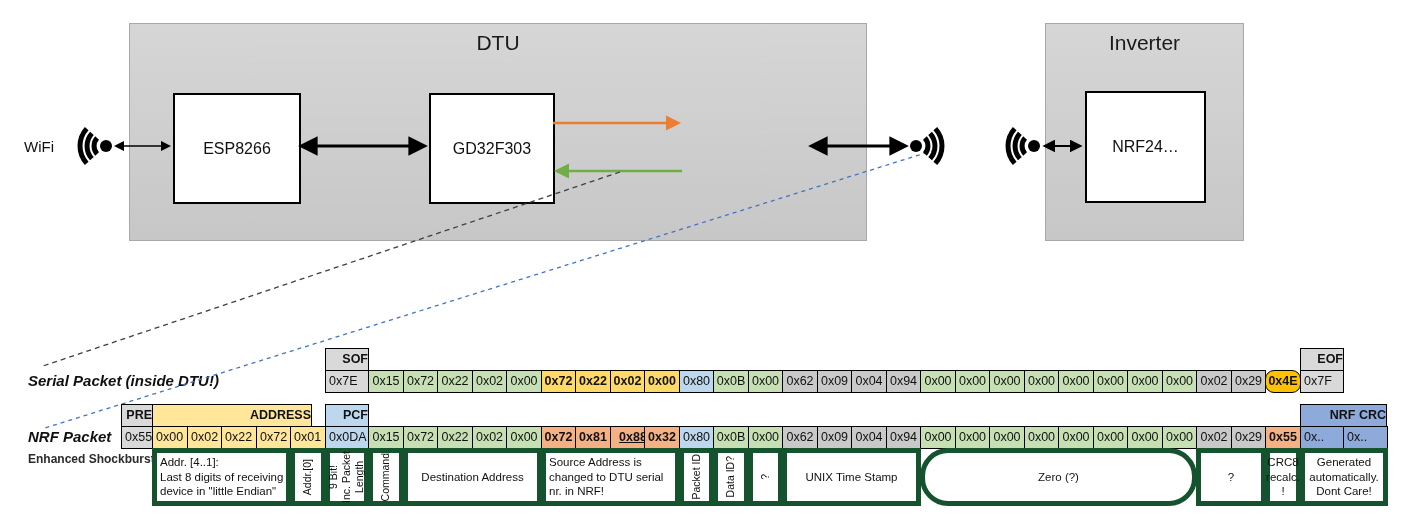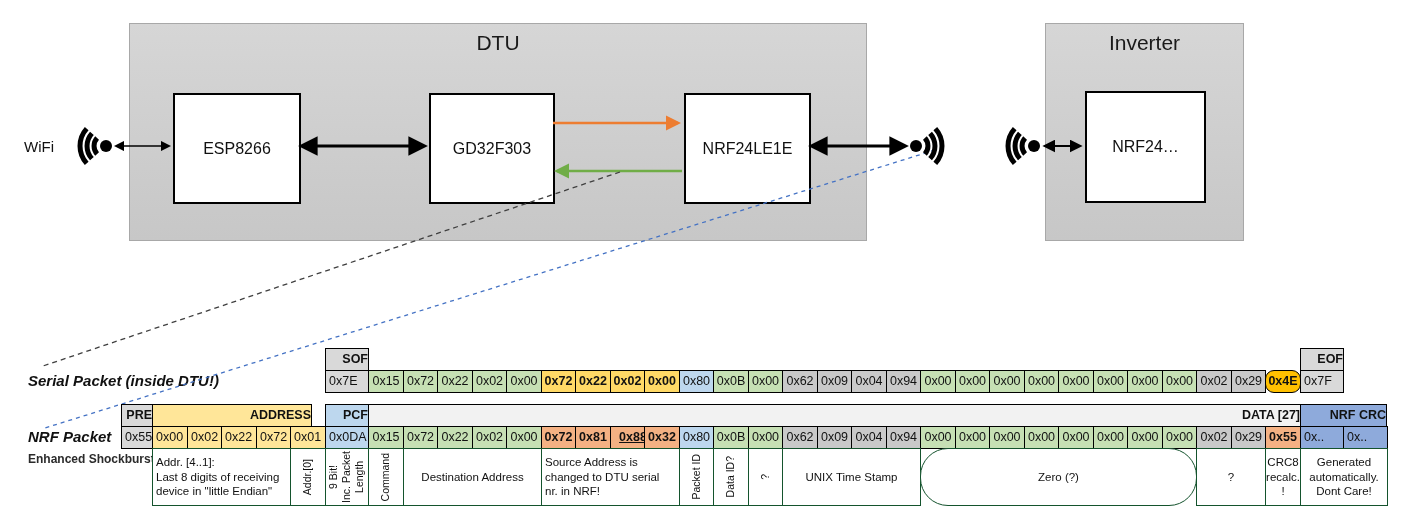--- a/index.html
+++ b/index.html
@@ -22,21 +22,21 @@
     font-size:12.5px;line-height:20px;padding-left:3px;white-space:nowrap;
     overflow:hidden;z-index:10;}
   .cc{text-align:center;padding-left:0;}
   .hdr{font-weight:bold;text-align:right;}
   .b{font-weight:bold;}
   .green{background:#C6E0B4;} .yellow{background:#FFE699;} .gold{background:#FFD966;}
   .amber{background:#FFC000;border-radius:9px;} .orange{background:#F4B183;} .lblue{background:#BDD7EE;}
   .mblue{background:#8EAADB;} .vgray{background:#C9C9C9;} .hgray{background:#D9D9D9;}
   .dgray{background:#F2F2F2;}
 
-  .ann{position:absolute;box-sizing:border-box;border:1px solid #14532d;background:#fff;
+  .ann{position:absolute;box-sizing:border-box;border:5px solid #14532d;background:#fff;
     font-size:11.5px;line-height:1.25;display:flex;align-items:center;
     justify-content:center;text-align:center;white-space:pre;z-index:10;}
   .ann.al{justify-content:flex-start;text-align:left;padding-left:3px;}
   .ann.rot span{writing-mode:vertical-rl;transform:rotate(180deg);
     font-size:10.5px;text-align:center;white-space:pre;}
 
   .pkt-label{font-weight:bold;font-style:italic;font-size:15px;white-space:nowrap;}
   #esb-label{font-size:12px;font-weight:600;color:#2b2b2b;white-space:nowrap;}
 </style>
 </head>
@@ -50,23 +50,20 @@
 
   <div class="panel" style="left:1045px;top:23px;width:197px;height:216px;">
     <div class="panel-title">Inverter</div>
   </div>
 
   <div class="chip" style="left:173px;top:93px;width:124px;height:107px;">
     <span>ESP8266</span>
   </div>
   <div class="chip" style="left:429px;top:93px;width:122px;height:107px;">
     <span>GD32F303</span>
-  </div>
-  <div class="chip" style="left:684px;top:93px;width:123px;height:107px;">
-    <span>NRF24LE1E</span>
   </div>
   <div class="chip" style="left:1085px;top:91px;width:117px;height:108px;">
     <span>NRF24…</span>
   </div>
 
   <div class="lbl" id="wifi-label" style="left:24px;top:138px;">WiFi</div>
 
   <svg id="overlay" width="1406" height="523">
     <defs>
       <marker id="mB" viewBox="0 0 10 10" refX="8" refY="5" markerWidth="6.5" markerHeight="6.5" orient="auto-start-reverse">
@@ -123,21 +120,20 @@
   <div class="lbl" id="esb-label" style="left:28px;top:452px;">Enhanced Shockburst</div>
 
   <div class="c hdr hgray" style="left:325px;top:348px;width:44px;">SOF</div>
   <div class="c hgray" style="left:325px;top:370px;width:44px;">0x7E</div>
   <div class="c hdr hgray" style="left:1300px;top:348px;width:44px;">EOF</div>
   <div class="c hgray" style="left:1300px;top:370px;width:44px;">0x7F</div>
 
   <div class="c hdr hgray" style="left:121px;top:404px;width:32px;">PRE</div>
   <div class="c hdr yellow cc" style="left:152px;top:404px;width:160px;">ADDRESS</div>
   <div class="c hdr lblue" style="left:325px;top:404px;width:44px;">PCF</div>
-  <div class="c hdr dgray cc" style="left:368px;top:404px;width:933px;">DATA [27]</div>
   <div class="c hdr mblue cc" style="left:1300px;top:404px;width:87px;">NRF CRC</div>
 
   <div class="c hgray" style="left:121px;top:426px;width:32px;">0x55</div>
   <div class="c lblue" style="left:325px;top:426px;width:44px;">0x0DA</div>
 
   <div id="cells">
       <div class="c cc green" style="left: 368px; top: 370px; width: 36px; height: 23px;">0x15</div>
       <div class="c cc green" style="left: 403px; top: 370px; width: 35px; height: 23px;">0x72</div>
       <div class="c cc green" style="left: 437px; top: 370px; width: 36px; height: 23px;">0x22</div>
       <div class="c cc green" style="left: 472px; top: 370px; width: 35px; height: 23px;">0x02</div>

